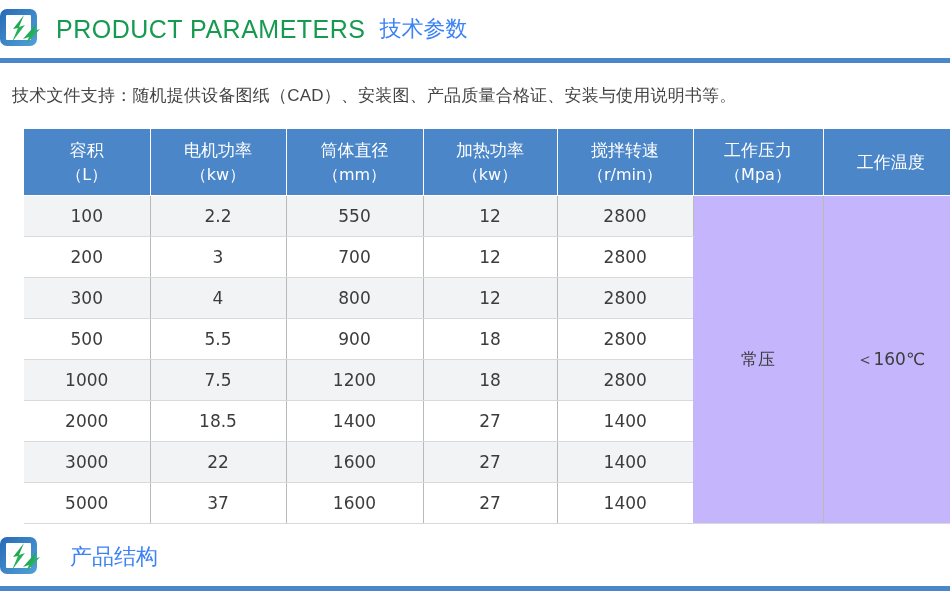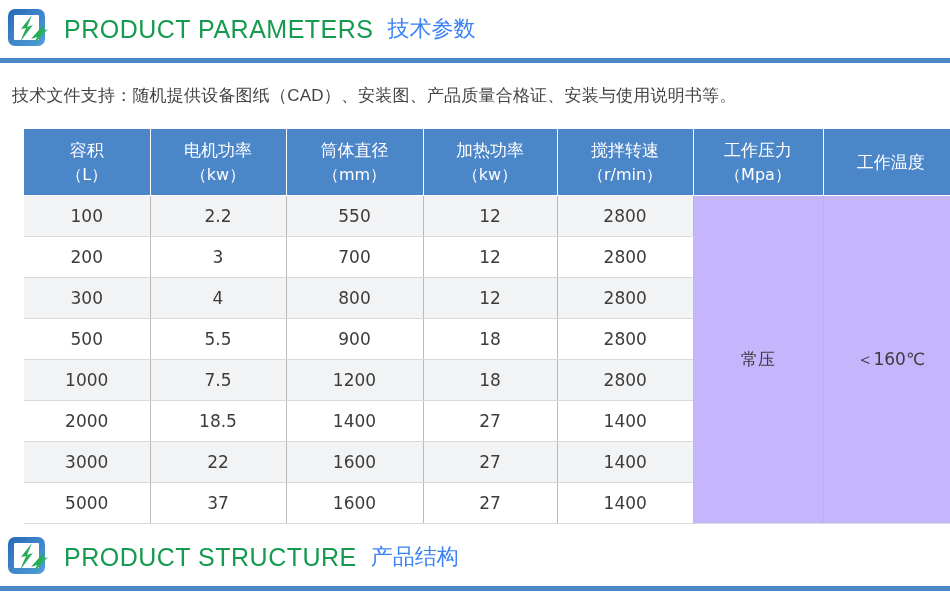--- a/index.html
+++ b/index.html
@@ -19,21 +19,21 @@
   
   .section-header {
     position: relative;
     height: 58px;
     padding: 0;
   }
   .section-header-inner {
     display: flex;
     align-items: center;
     height: 58px;
-    padding-left: 8px;
+    padding-left: 0;
   }
   .brand-logo {
     width: 42px;
     height: 40px;
     flex: 0 0 42px;
     position: relative;
     margin-right: 14px;
   }
   .brand-logo svg { display: block; }
 
@@ -266,18 +266,17 @@
             <linearGradient id="lgGreen2" x1="0" y1="0" x2="1" y2="1">
               <stop offset="0%" stop-color="#0f8f46"></stop>
               <stop offset="100%" stop-color="#3fc96b"></stop>
             </linearGradient>
           </defs>
           <rect x="3" y="3" width="31" height="31" rx="4" ry="4" fill="none" stroke="url(#lgBlue2)" stroke-width="6"></rect>
           <path d="M12 33 L18 19 L13 20 L24 6 L19 18 L25 16 Z" fill="url(#lgGreen2)"></path>
           <path d="M23 30 L37 14 L34 22 L40 20 L26 35 L29 28 Z" fill="url(#lgGreen2)"></path>
         </svg>
       </span>
-      <span class="section-title-en">PRODUCT STRUCTURE</span>
       <span class="section-title-cn">产品结构</span>
     </div>
     <div class="section-rule"></div>
   </div>
 </div>
 
 </body></html>

